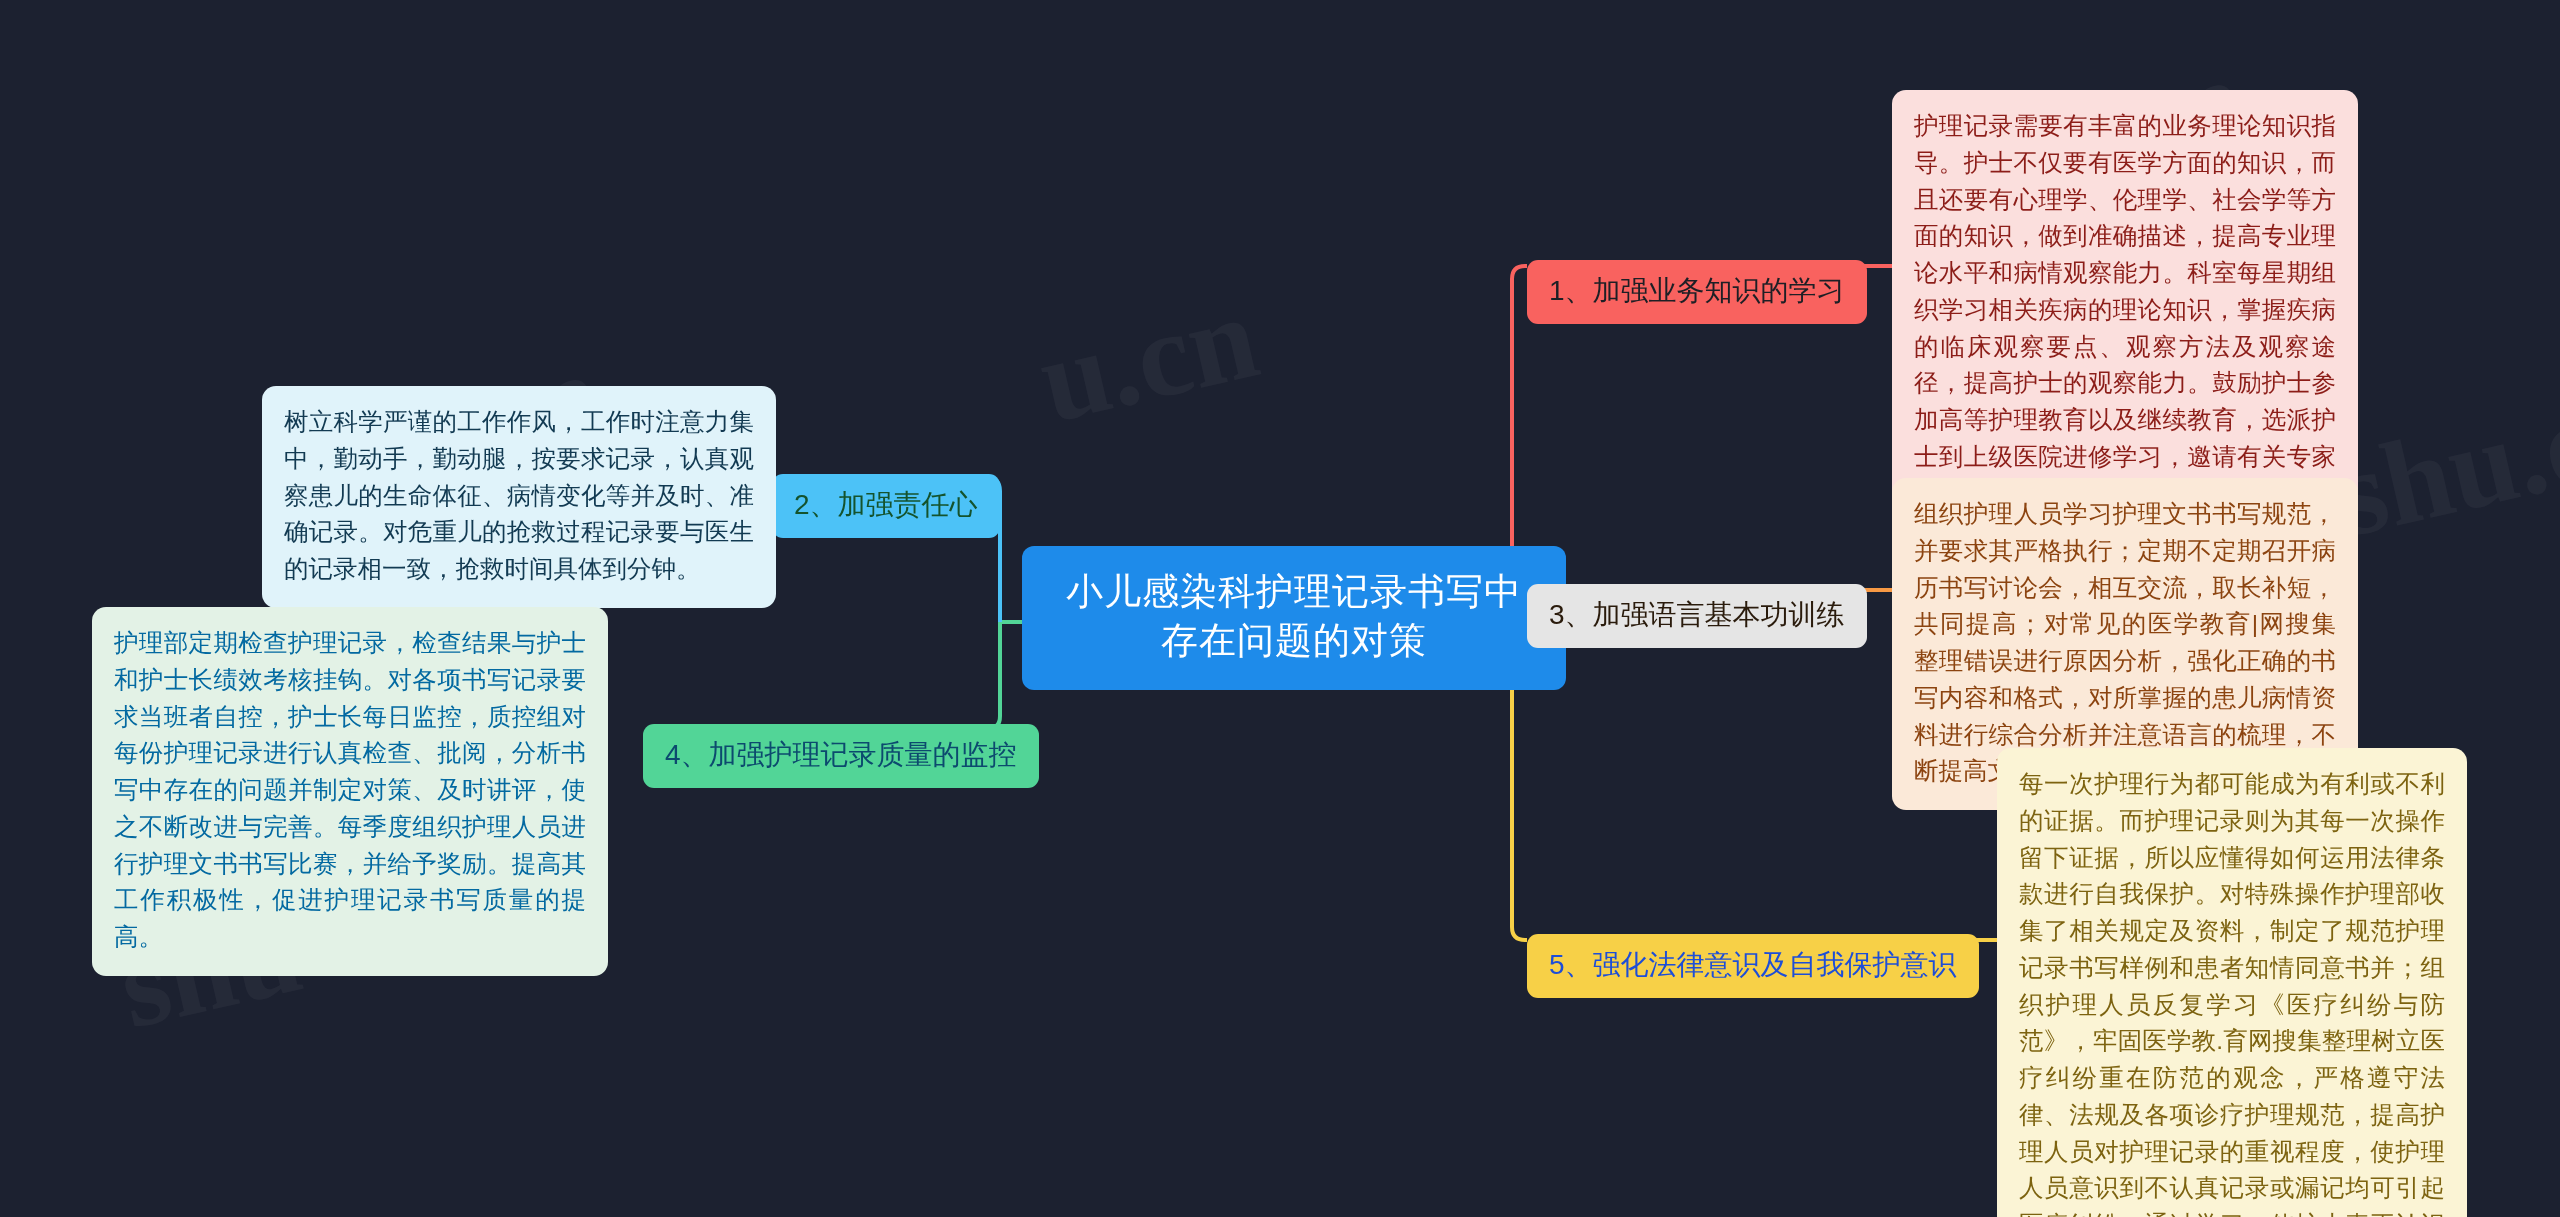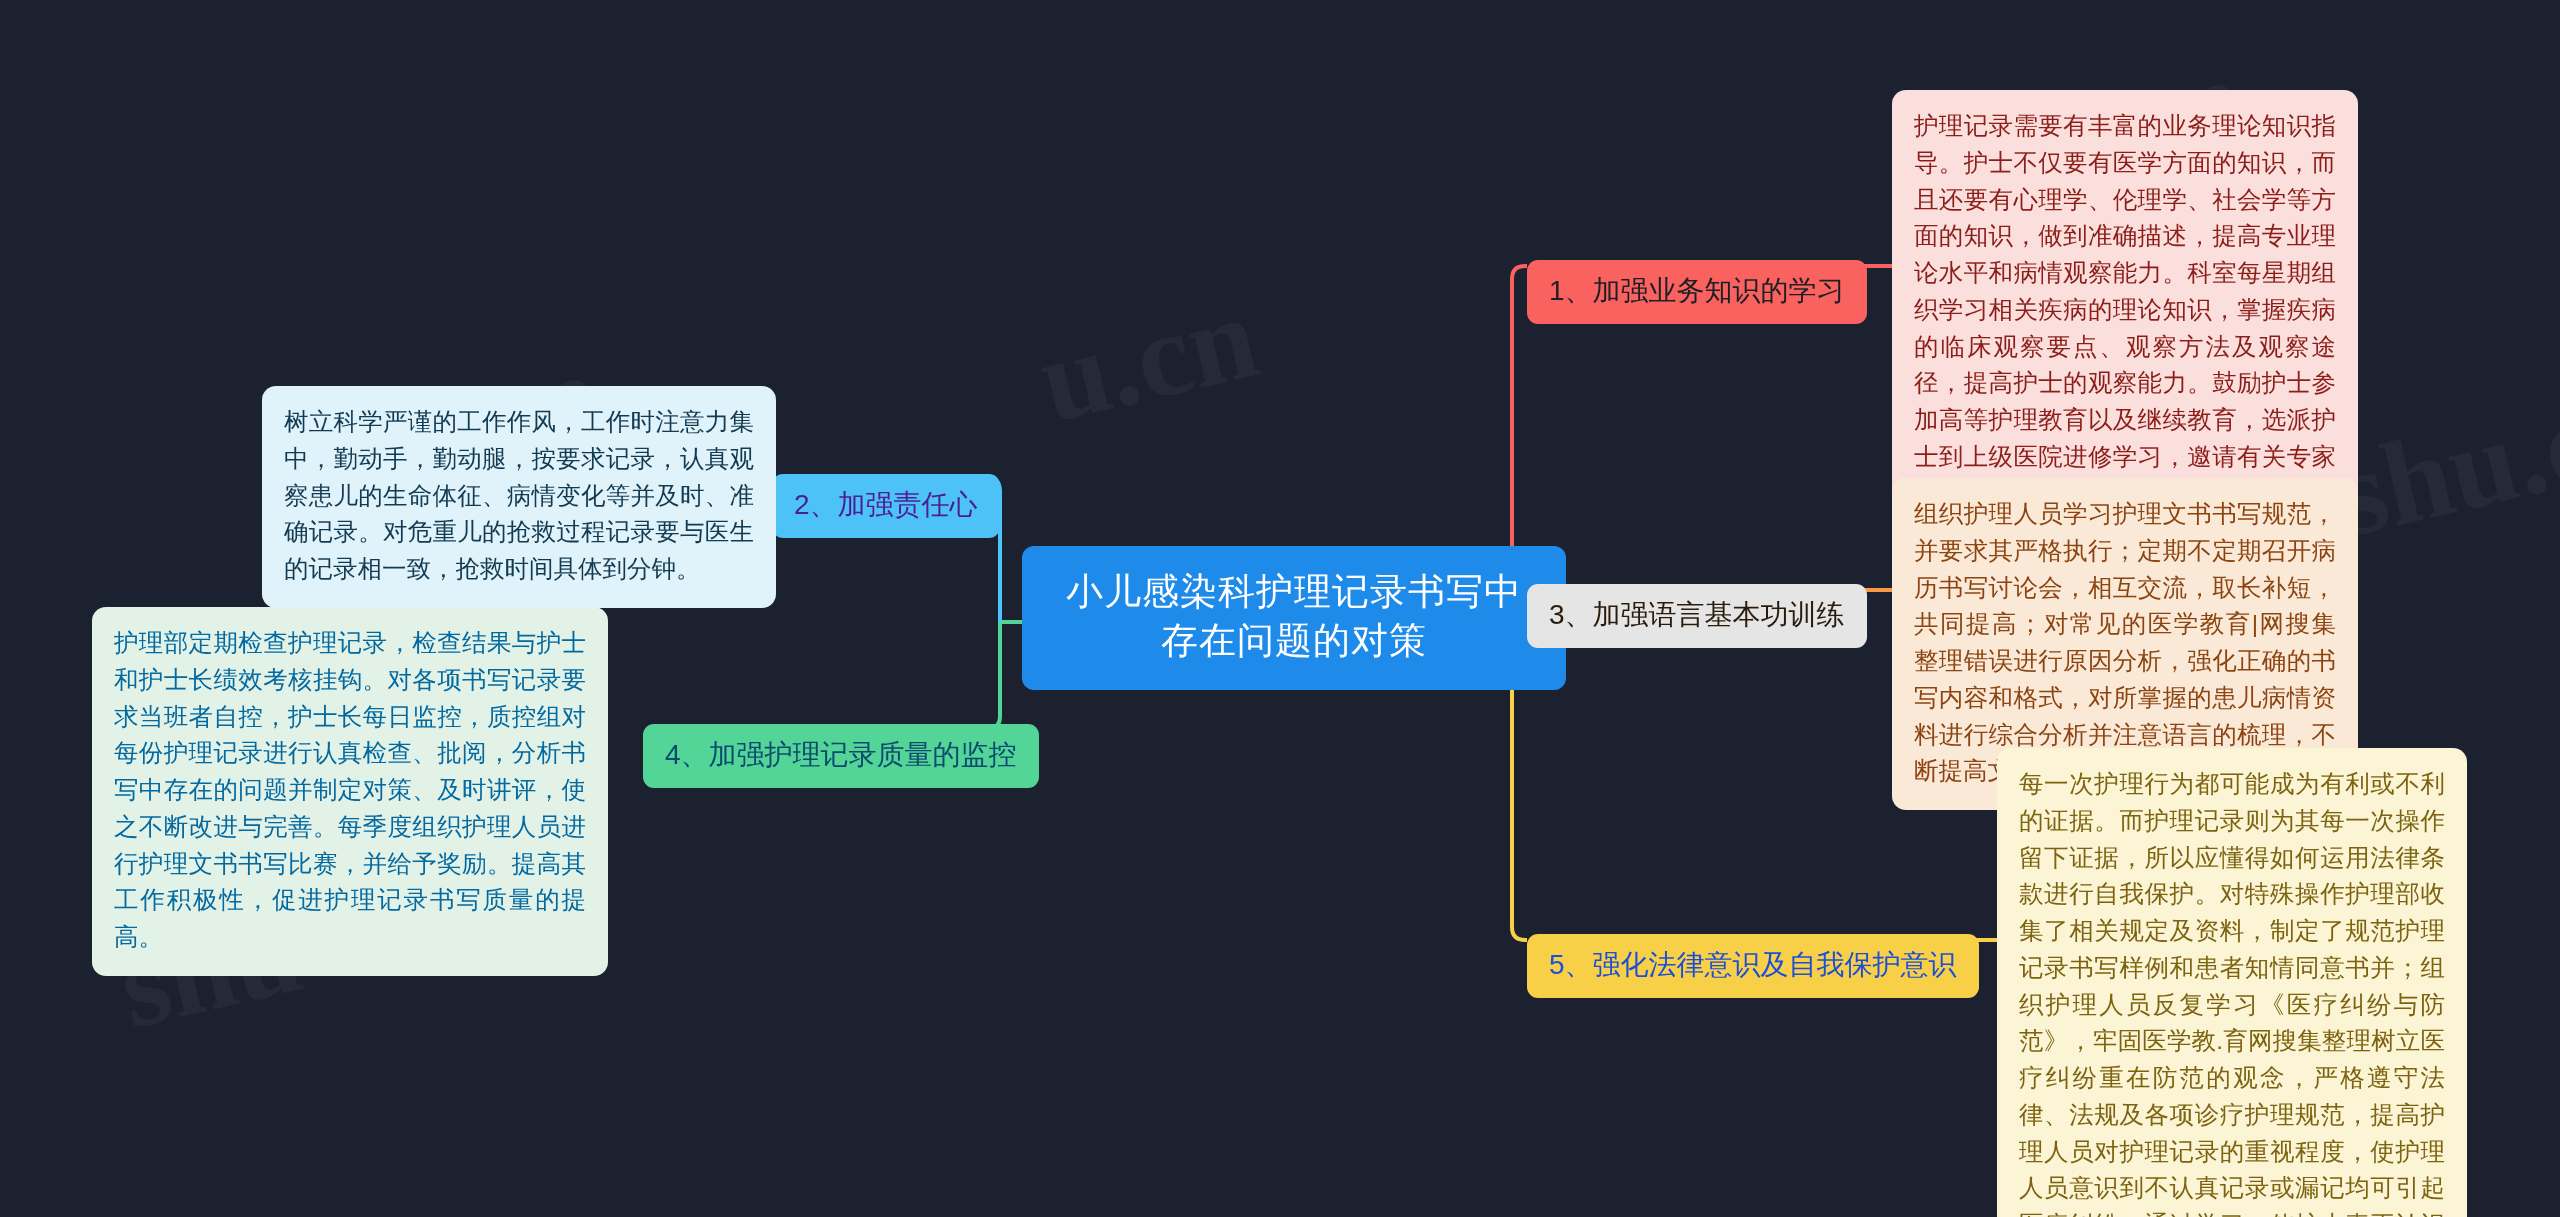--- a/index.html
+++ b/index.html
@@ -66,21 +66,21 @@
     z-index: 3;
     border-radius: 11px;
     font-size: 28px;
     line-height: 1.2;
     padding: 14px 22px 16px 22px;
     white-space: nowrap;
     color: #20242e;
     margin-top: 32px;
   }
   .pill-1 { background: #f9625f; left: 1527px; top: 228px;  color: #1d1f25; }
-  .pill-2 { background: #4cc2f7; left: 772px;  top: 442px;  color: #4c1d95; }
+  .pill-2 { background: #4cc2f7; left: 772px;  top: 442px;  color: #14532d; }
   .pill-3 { background: #e5e5e5; left: 1527px; top: 552px;  color: #2a1b0c; }
   .pill-4 { background: #52d597; left: 643px;  top: 692px;  color: #0c4a6e; text-align: right; }
   .pill-5 { background: #f7d047; left: 1527px; top: 902px;  color: #1d4ed8; }
 
   
   .panel {
     position: absolute;
     z-index: 3;
     border-radius: 14px;
     font-size: 24.5px;

